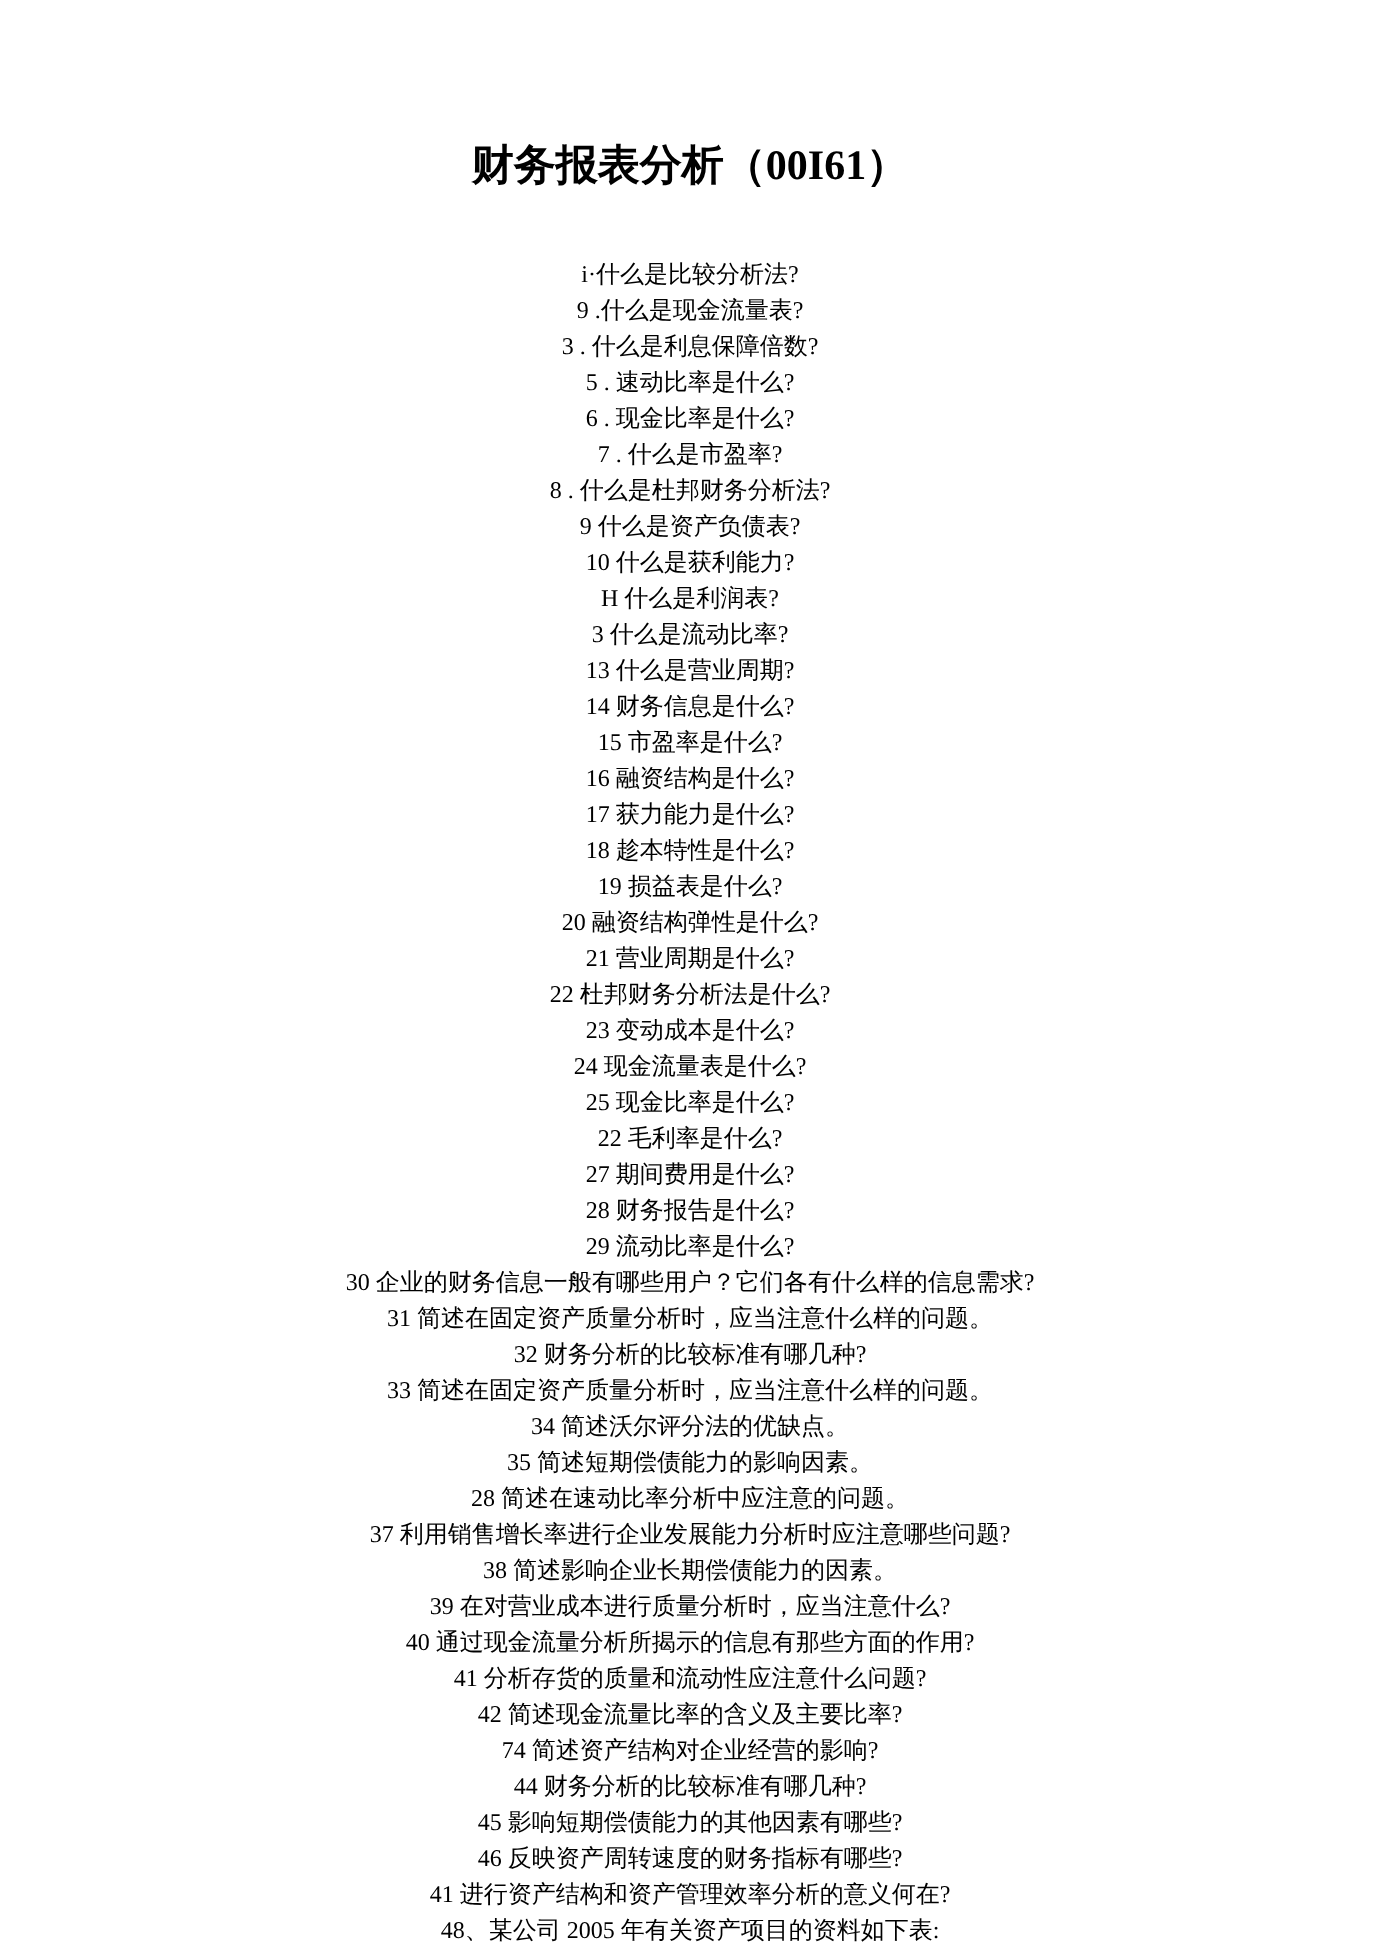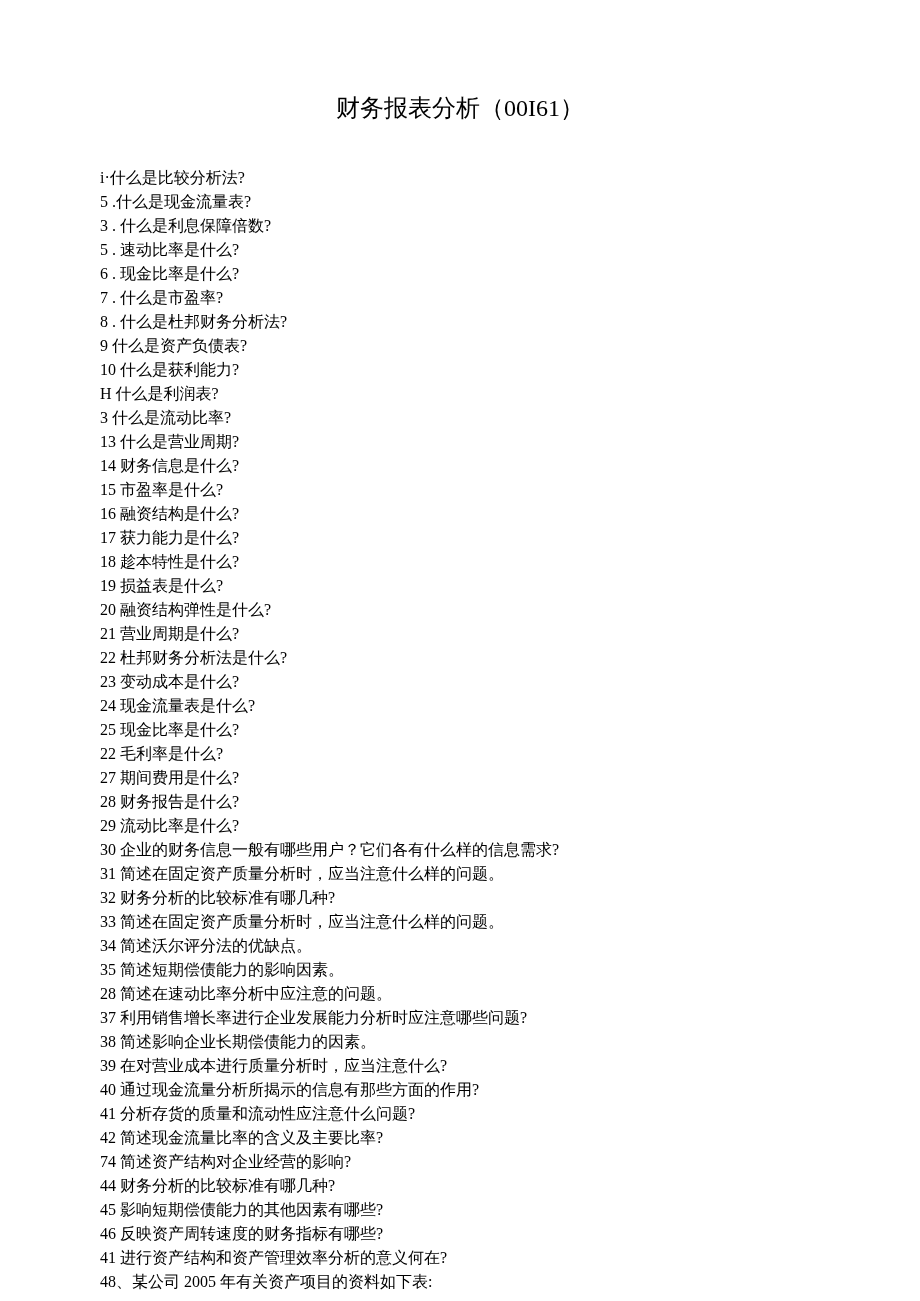--- a/index.html
+++ b/index.html
@@ -8,42 +8,43 @@
       line-height: 1.5;
       color: #000;
       background: #fff;
       margin: 0;
       padding: 90px 100px 40px 100px;
       width: 920px;
       box-sizing: border-box;
     }
     h1 {
       text-align: center;
-      font-size: 24px;
-      font-weight: normal;
+      font-size: 28px;
+      font-weight: bold;
       margin: 0 0 40px 0;
       font-family: "SimSun", "宋体", serif;
     }
     .questions {
       margin-bottom: 4px;
     }
     .q-line {
       margin: 0;
       padding: 0;
       line-height: 1.5;
+      text-align: center;
     }
   </style>
 </head>
 <body>
 
 <h1>财务报表分析（00I61）</h1>
 
 <div class="questions" id="questions-container">
     <p class="q-line">i·什么是比较分析法?</p>
-    <p class="q-line">5 .什么是现金流量表?</p>
+    <p class="q-line">9 .什么是现金流量表?</p>
     <p class="q-line">3 . 什么是利息保障倍数?</p>
     <p class="q-line">5 . 速动比率是什么?</p>
     <p class="q-line">6 . 现金比率是什么?</p>
     <p class="q-line">7 . 什么是市盈率?</p>
     <p class="q-line">8 . 什么是杜邦财务分析法?</p>
     <p class="q-line">9 什么是资产负债表?</p>
     <p class="q-line">10 什么是获利能力?</p>
     <p class="q-line">H 什么是利润表?</p>
     <p class="q-line">3 什么是流动比率?</p>
     <p class="q-line">13 什么是营业周期?</p>

